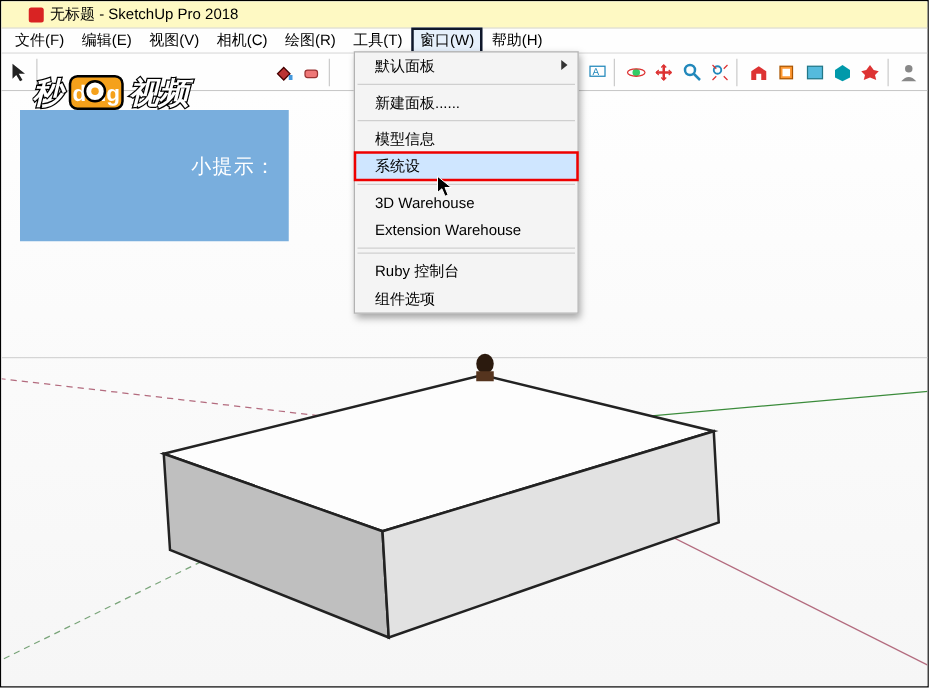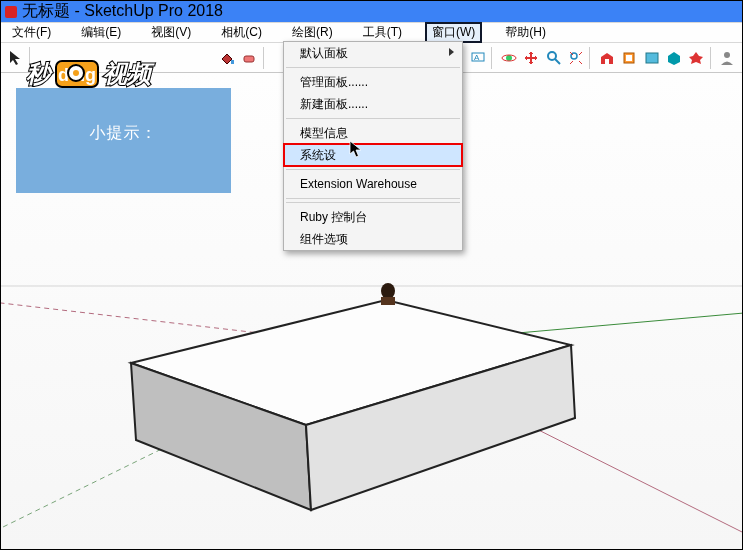--- a/index.html
+++ b/index.html
@@ -1,27 +1,27 @@
 <!DOCTYPE html>
 <html><head>
 <meta charset="utf-8">
 <style>
 * { margin: 0; padding: 0; box-sizing: border-box; font-family: "Microsoft YaHei", SimSun, sans-serif; }
 body { width: 743px; height: 550px; background: #fff; position: relative; overflow: hidden; border: 1px solid #000; }
-.titlebar { height: 22px; background: #3b82f6; display: flex; align-items: center; padding: 0 4px; font-size: 16px; border-bottom: 1px solid #d8d8d8; }
+.titlebar { height: 22px; background: #fef9c3; display: flex; align-items: center; padding: 0 22px; font-size: 12px; border-bottom: 1px solid #d8d8d8; }
 .titlebar .app-icon { width: 12px; height: 12px; background: #d92323; border-radius: 2px; margin-right: 5px; }
 .titlebar .title-text { color: #000; }
-.menubar { height: 20px; background: #fefefe; display: flex; align-items: center; padding: 0 4px; font-size: 12px; border-bottom: 1px solid #d8d8d8; gap: 16px; }
+.menubar { height: 20px; background: #fefefe; display: flex; align-items: center; padding: 0 4px; font-size: 12px; border-bottom: 1px solid #d8d8d8; }
 .menubar .menu-item { padding: 2px 7px; cursor: default; }
 .menubar .menu-item.highlighted { border: 2px solid #0f172a; padding: 0 5px; background: #e6f0fb; }
 .toolbar { height: 30px; background: #fefefe; display: flex; align-items: center; padding: 0 4px; gap: 1px; border-bottom: 1px solid #c8c8c8; }
 .toolbar .sep { width: 4px; height: 22px; border-left: 1px solid #ccc; margin: 0 2px; }
 .toolbar .tbtn { width: 22px; height: 22px; display: flex; align-items: center; justify-content: center; font-size: 15px; cursor: default; }
 .viewport { position: absolute; top: 72px; left: 0; right: 0; bottom: 0; background: linear-gradient(#fefefe,#f6f6f6); overflow: hidden; }
-.tip-box { position: absolute; top: 15px; left: 15px; width: 215px; height: 105px; background: #79aedd; color: #fff; display: flex; flex-direction: column; align-items: center; justify-content: center; font-size: 16px; padding: 10px; text-align: center; }
+.tip-box { position: absolute; top: 15px; left: 15px; width: 215px; height: 105px; background: #79aedd; color: #fff; display: flex; align-items: center; justify-content: flex-end; font-size: 16px; padding: 10px; text-align: center; }
 .tip-box .tip-title { margin-bottom: 14px; letter-spacing: 1px; }
 .tip-box .tip-body { letter-spacing: 1px; }
 .watermark { position: absolute; top: 57px; left: 25px; z-index: 50; }
 .dropdown { position: absolute; top: 40px; left: 282px; width: 180px; background: #f4f4f4; border: 1px solid #b2b2b2; box-shadow: 2px 3px 6px rgba(0,0,0,.35); font-size: 12px; z-index: 40; }
 .dropdown .dmi { height: 22px; display: flex; align-items: center; padding: 0 16px; cursor: default; position: relative; }
 .dropdown .dmi.highlighted { background: #cfe6ff; text-align: right; }
 .dropdown .red-outline { position: absolute; inset: -1px; border: 2px solid #e00; pointer-events: none; }
 .dropdown .dmi .arrow-r { position: absolute; right: 8px; top: 6px; width: 0; height: 0; border-top: 4px solid transparent; border-bottom: 4px solid transparent; border-left: 5px solid #333; }
 .dropdown .dsep { height: 1px; background: #cfcfcf; margin: 3px 2px; }
 .cursor-arrow { position: absolute; top: 139px; left: 348px; z-index: 60; }
@@ -182,35 +182,35 @@
   </svg>
 </div>
 
 <div class="dropdown">
   <div class="dmi">
     <span>默认面板</span>
     <span class="arrow-r"></span>
   </div>
   <div class="dsep"></div>
   <div class="dmi">
-      <span>管理面板......</span>
-    </div>
-  <div class="dmi">
       <span>新建面板......</span>
     </div>
   <div class="dsep"></div>
   <div class="dmi">
       <span>模型信息</span>
     </div>
   <div class="dmi highlighted">
     <span class="red-outline"></span>
     <span>系统设</span>
   </div>
   <div class="dsep"></div>
   <div class="dmi">
+      <span>3D Warehouse</span>
+    </div>
+  <div class="dmi">
       <span>Extension Warehouse</span>
     </div>
   <div class="dsep"></div>
   <div class="dsep"></div>
   <div class="dmi">
       <span>Ruby 控制台</span>
     </div>
   <div class="dmi">
       <span>组件选项</span>
     </div>

